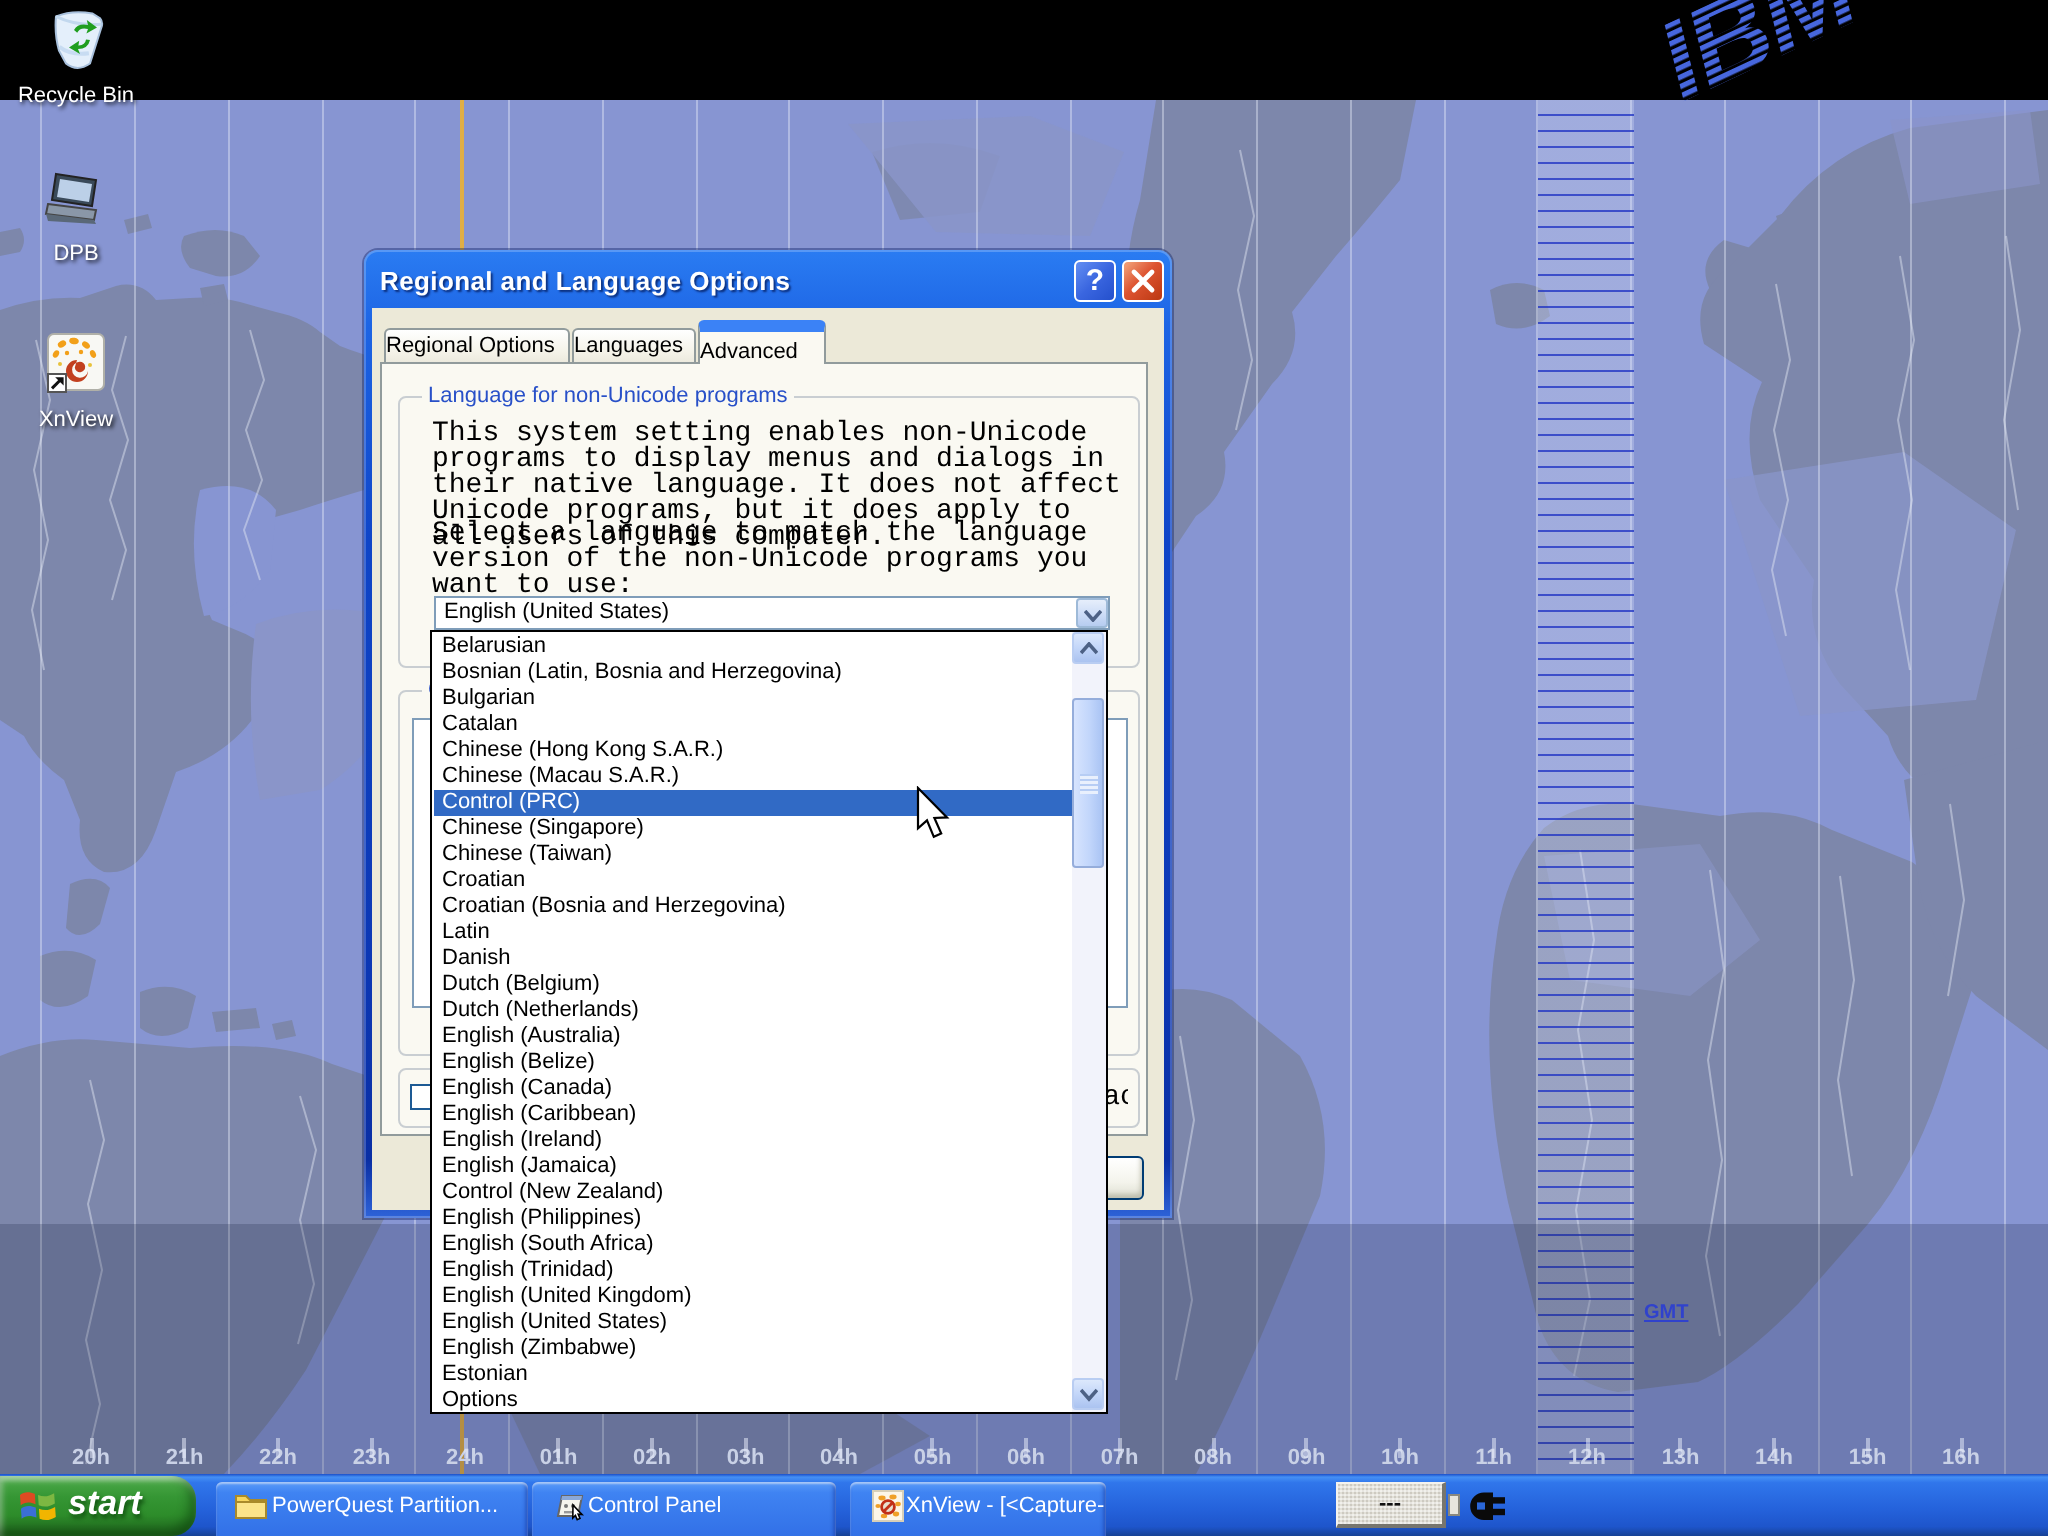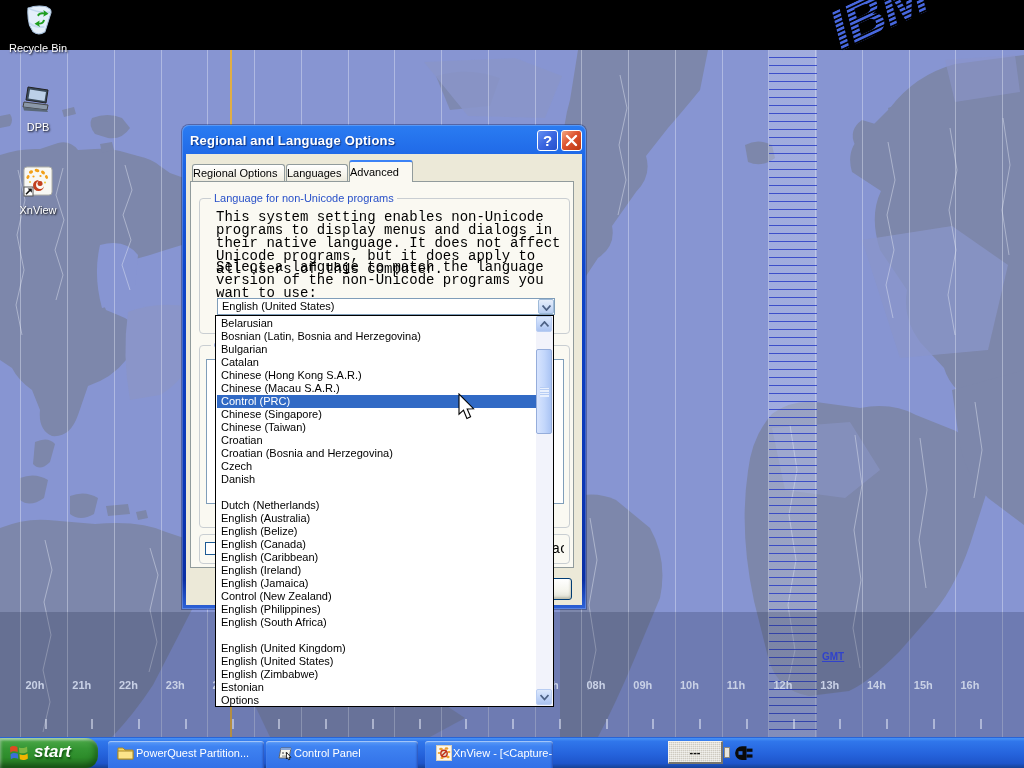--- a/index.html
+++ b/index.html
@@ -5,21 +5,21 @@
 * { margin:0; padding:0; box-sizing:border-box; -webkit-font-smoothing:antialiased; }
 html,body { width:1024px; height:768px; overflow:hidden; background:#000; font-family:"Liberation Sans", sans-serif; }
 #screen { position:absolute; top:0; left:0; width:1024px; height:768px; }
 
 #map { position:absolute; left:0; top:50px; width:1024px; height:687px; background:#8795d2; overflow:hidden; }
 .tzline { position:absolute; top:0; width:1px; height:687px; background:rgba(230,236,248,0.42); }
 #orangeline { position:absolute; left:230px; top:0; width:2px; height:687px; background:#e0ae45; }
 #hatchband { position:absolute; left:769px; top:0; width:48px; height:687px;
   background:repeating-linear-gradient(180deg,rgba(214,221,246,0.32) 0px,rgba(214,221,246,0.32) 6.9px,rgba(47,66,200,0.85) 6.9px,rgba(47,66,200,0.85) 8px); }
 #darkbottom { position:absolute; left:0; top:562px; width:1024px; height:125px; background:rgba(25,34,64,0.22); }
-.hourlbl { position:absolute; top:629px; width:40px; text-align:left; font-size:11px; font-weight:bold; color:#c9d1e6; }
+.hourlbl { position:absolute; top:673px; width:40px; text-align:center; font-size:11px; font-weight:bold; color:#c9d1e6; }
 .tick { position:absolute; top:669px; width:2px; height:10px; background:rgba(225,232,245,0.55); }
 #gmt { position:absolute; left:822px; top:601px; font-size:10px; font-weight:bold; color:#3042cc; text-decoration:underline; }
 
 .dicon { position:absolute; width:76px; text-align:center; color:#fff; font-size:11px; text-shadow:1px 1px 2px #000; }
 .dicon svg { display:block; margin:0 auto 6px auto; }
 
 #dlg { position:absolute; left:182px; top:125px; width:404px; height:484px;
   border-radius:7px 7px 0 0;
   background:linear-gradient(180deg,#2a7cf2 0%,#1d64e4 8%,#0f45c8 30%,#0c37b4 75%,#0a2fa4 94%,#2e63d8 100%);
   box-shadow: inset 0 0 0 1px rgba(255,255,255,0.22), 0 0 0 1px rgba(10,30,100,0.4); }
@@ -27,21 +27,21 @@
   text-shadow:1px 1px 1px rgba(0,20,80,0.7); letter-spacing:0.2px; }
 .tbtn { position:absolute; top:5px; width:21px; height:21px; border-radius:3px; border:1px solid #fff; }
 #btn-help { right:28px; background:linear-gradient(135deg,#638ff2 0%,#3a66e0 50%,#2450cc 100%);
   color:#fff; font-weight:bold; text-align:center; font-size:15px; line-height:19px; }
 #btn-close { right:4px; background:linear-gradient(135deg,#ef9871 8%,#dd5330 45%,#bb3812 100%); }
 #dlgbody { position:absolute; left:4px; right:4px; top:29px; bottom:4px; background:#ece9d8; }
 
 .tab { position:absolute; top:10px; height:17px; background:linear-gradient(180deg,#ffffff 0%,#f4f2e8 70%,#eceade 100%);
   border:1px solid #919b9c; border-bottom:none; border-radius:3px 3px 0 0; font-size:11px; color:#000;
   padding-top:2px; z-index:1; }
-#tab3 { top:6px; height:22px; background:#faf9f2; border-top:2px solid #3b82f6; z-index:3; padding-top:4px; }
+#tab3 { top:6px; height:22px; background:#faf9f2; border-top:6px solid #3b82f6; z-index:3; padding-top:4px; }
 #tabpanel { position:absolute; left:4px; top:27px; width:384px; height:387px; background:#faf9f2;
   border:1px solid #919b9c; z-index:2; }
 
 .grp { position:absolute; border:1px solid #c9ced2; border-radius:4px; }
 .grplbl { position:absolute; font-size:11px; color:#2850c8; background:#faf9f2; padding:0 3px; }
 .bodytext { position:absolute; font-size:14px; color:#000; line-height:13px;font-family:Liberation Mono, monospace; }
 
 #combo { position:absolute; left:26px; top:116px; width:338px; height:17px; border:1px solid #7f9db9; background:#fff; }
 #combo .ctext { position:absolute; left:4px; top:1px; font-size:11px; }
 #combo .cbtn { position:absolute; right:0; top:0; width:16px; height:15px;
@@ -321,32 +321,34 @@
       <div class="li" style="top:14px">Bosnian (Latin, Bosnia and Herzegovina)</div>
       <div class="li" style="top:40px">Catalan</div>
       <div class="li" style="top:27px">Bulgarian</div>
       <div class="li" style="top:53px">Chinese (Hong Kong S.A.R.)</div>
       <div class="li" style="top:66px">Chinese (Macau S.A.R.)</div>
       <div class="li sel" style="top:79px">Control (PRC)</div>
       <div class="li" style="top:92px">Chinese (Singapore)</div>
       <div class="li" style="top:105px">Chinese (Taiwan)</div>
       <div class="li" style="top:118px">Croatian</div>
       <div class="li" style="top:131px">Croatian (Bosnia and Herzegovina)</div>
-      <div class="li" style="top:144px">Czech</div>
+      <div class="li" style="top:144px">Latin</div>
       <div class="li" style="top:157px">Danish</div>
+      <div class="li" style="top:170px">Dutch (Belgium)</div>
       <div class="li" style="top:183px">Dutch (Netherlands)</div>
       <div class="li" style="top:196px">English (Australia)</div>
       <div class="li" style="top:209px">English (Belize)</div>
       <div class="li" style="top:222px">English (Canada)</div>
       <div class="li" style="top:235px">English (Caribbean)</div>
       <div class="li" style="top:248px">English (Ireland)</div>
       <div class="li" style="top:261px">English (Jamaica)</div>
       <div class="li" style="top:274px">Control (New Zealand)</div>
       <div class="li" style="top:287px">English (Philippines)</div>
       <div class="li" style="top:300px">English (South Africa)</div>
+      <div class="li" style="top:313px">English (Trinidad)</div>
       <div class="li" style="top:326px">English (United Kingdom)</div>
       <div class="li" style="top:339px">English (United States)</div>
       <div class="li" style="top:352px">English (Zimbabwe)</div>
       <div class="li" style="top:365px">Estonian</div>
       <div class="li" style="top:378px">Options</div>
       <div id="sb">
         <div class="sbtn" id="sup" style="top:0">
           <svg width="9" height="7" viewBox="0 0 9 7">
             <path d="M0.5,5.5 L4.5,1 L8.5,5.5" fill="none" stroke="#4d6185" stroke-width="1.8"></path>
           </svg>

